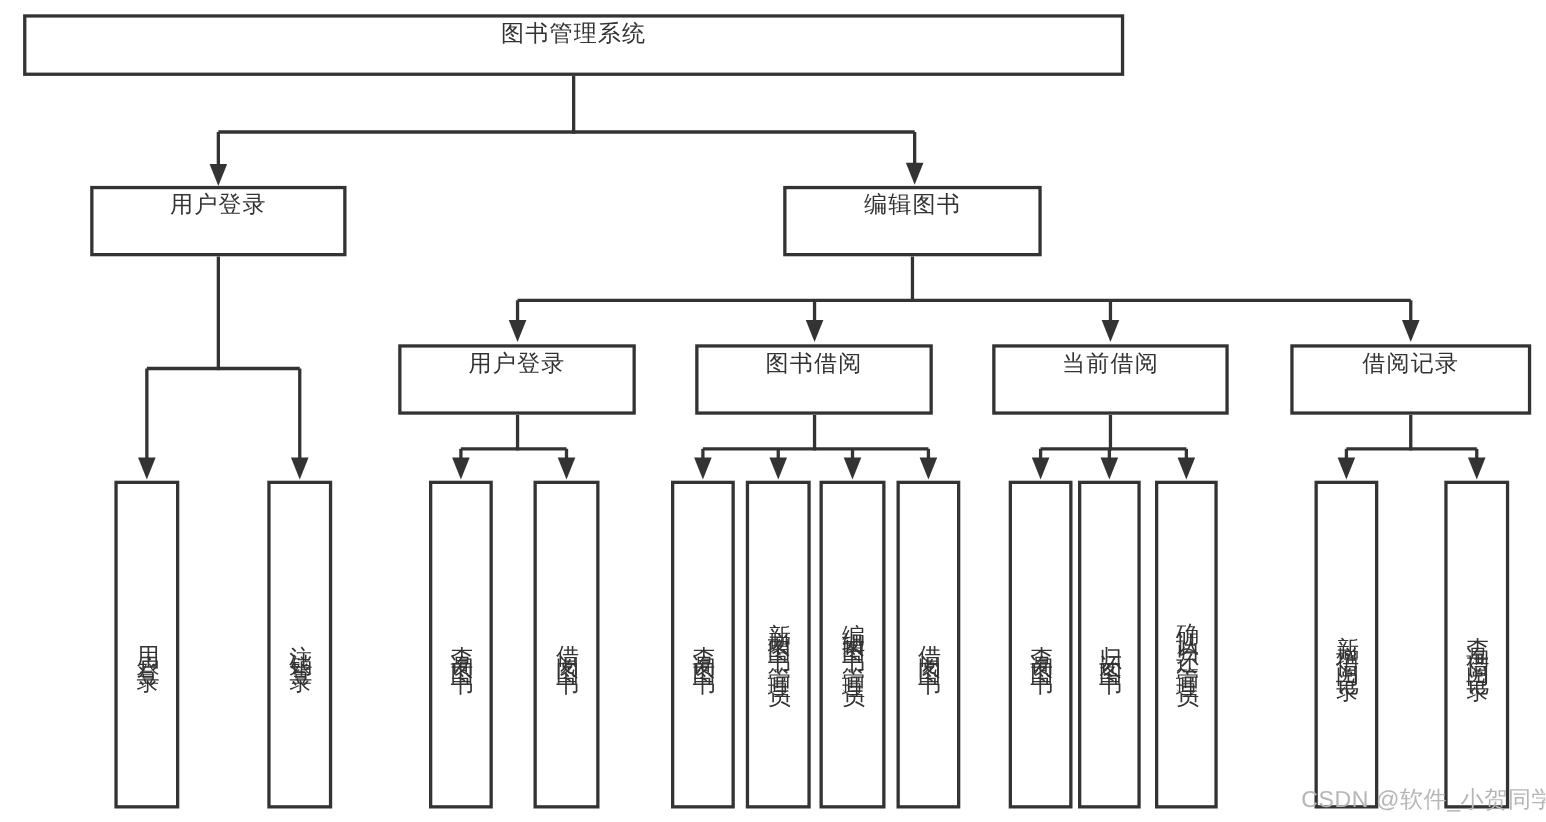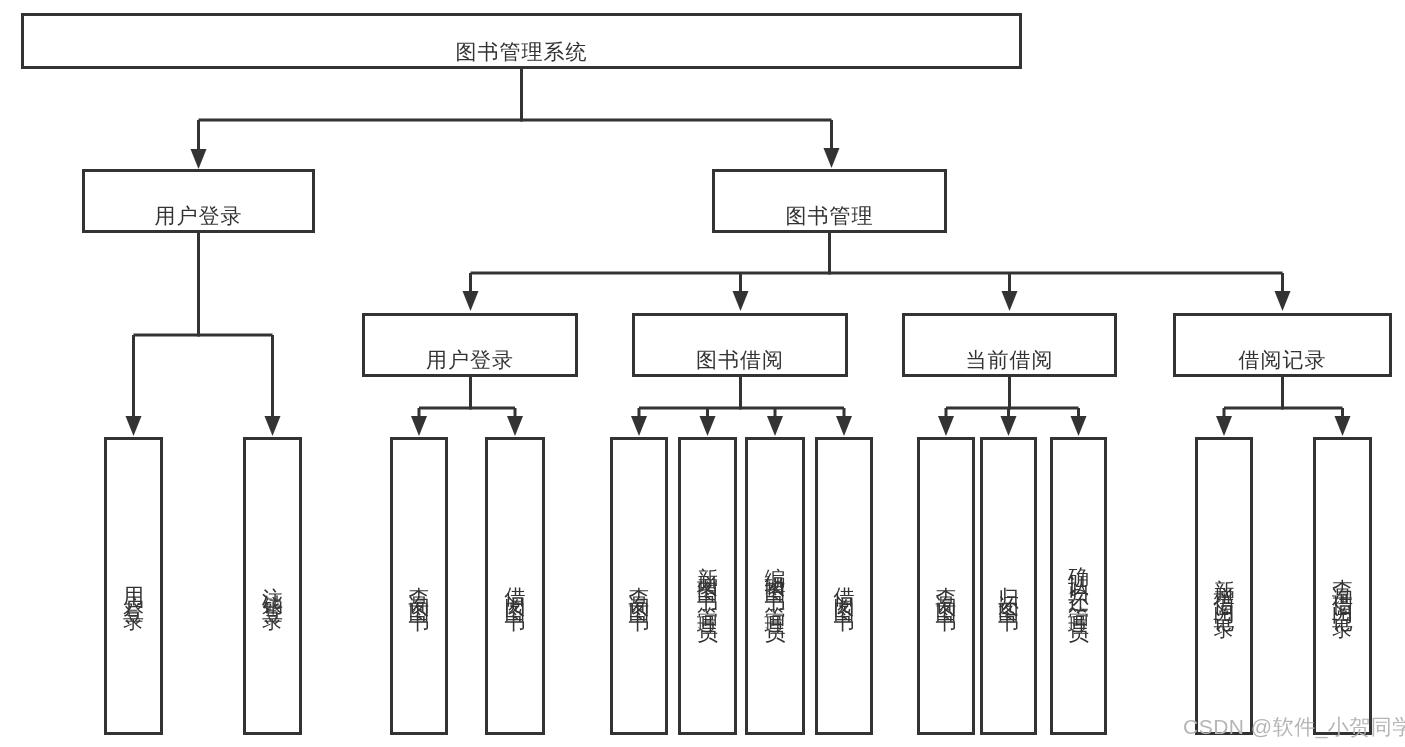--- a/index.html
+++ b/index.html
@@ -15,21 +15,21 @@
     position: absolute;
     left: 0; top: 0;
     width: 1405px; height: 747px;
   }
   .hbox {
     position: absolute;
     box-sizing: border-box;
     border: 3px solid #333333;
     background: #ffffff;
     display: flex;
-    align-items: flex-end;
+    align-items: flex-start;
     justify-content: center;
     font-size: 21px;
     letter-spacing: 1px;
     color: #333333;
     white-space: nowrap;
   }
   .vbox {
     position: absolute;
     box-sizing: border-box;
     border: 3px solid #333333;
@@ -136,21 +136,21 @@
   </svg>
 
   <div class="hbox" style="left:21px; top:13px; width:1001px; height:56px;">
     <span>图书管理系统</span>
   </div>
 
   <div class="hbox" style="left:82px; top:169px; width:233px; height:64px;">
     <span>用户登录</span>
   </div>
   <div class="hbox" style="left:712px; top:169px; width:235px; height:64px;">
-    <span>图书管理</span>
+    <span>编辑图书</span>
   </div>
 
   <div class="hbox" style="left:362px; top:313px; width:216px; height:64px;">
     <span>用户登录</span>
   </div>
   <div class="hbox" style="left:902px; top:313px; width:215px; height:64px;">
     <span>当前借阅</span>
   </div>
   <div class="hbox" style="left:632px; top:313px; width:216px; height:64px;">
     <span>图书借阅</span>

